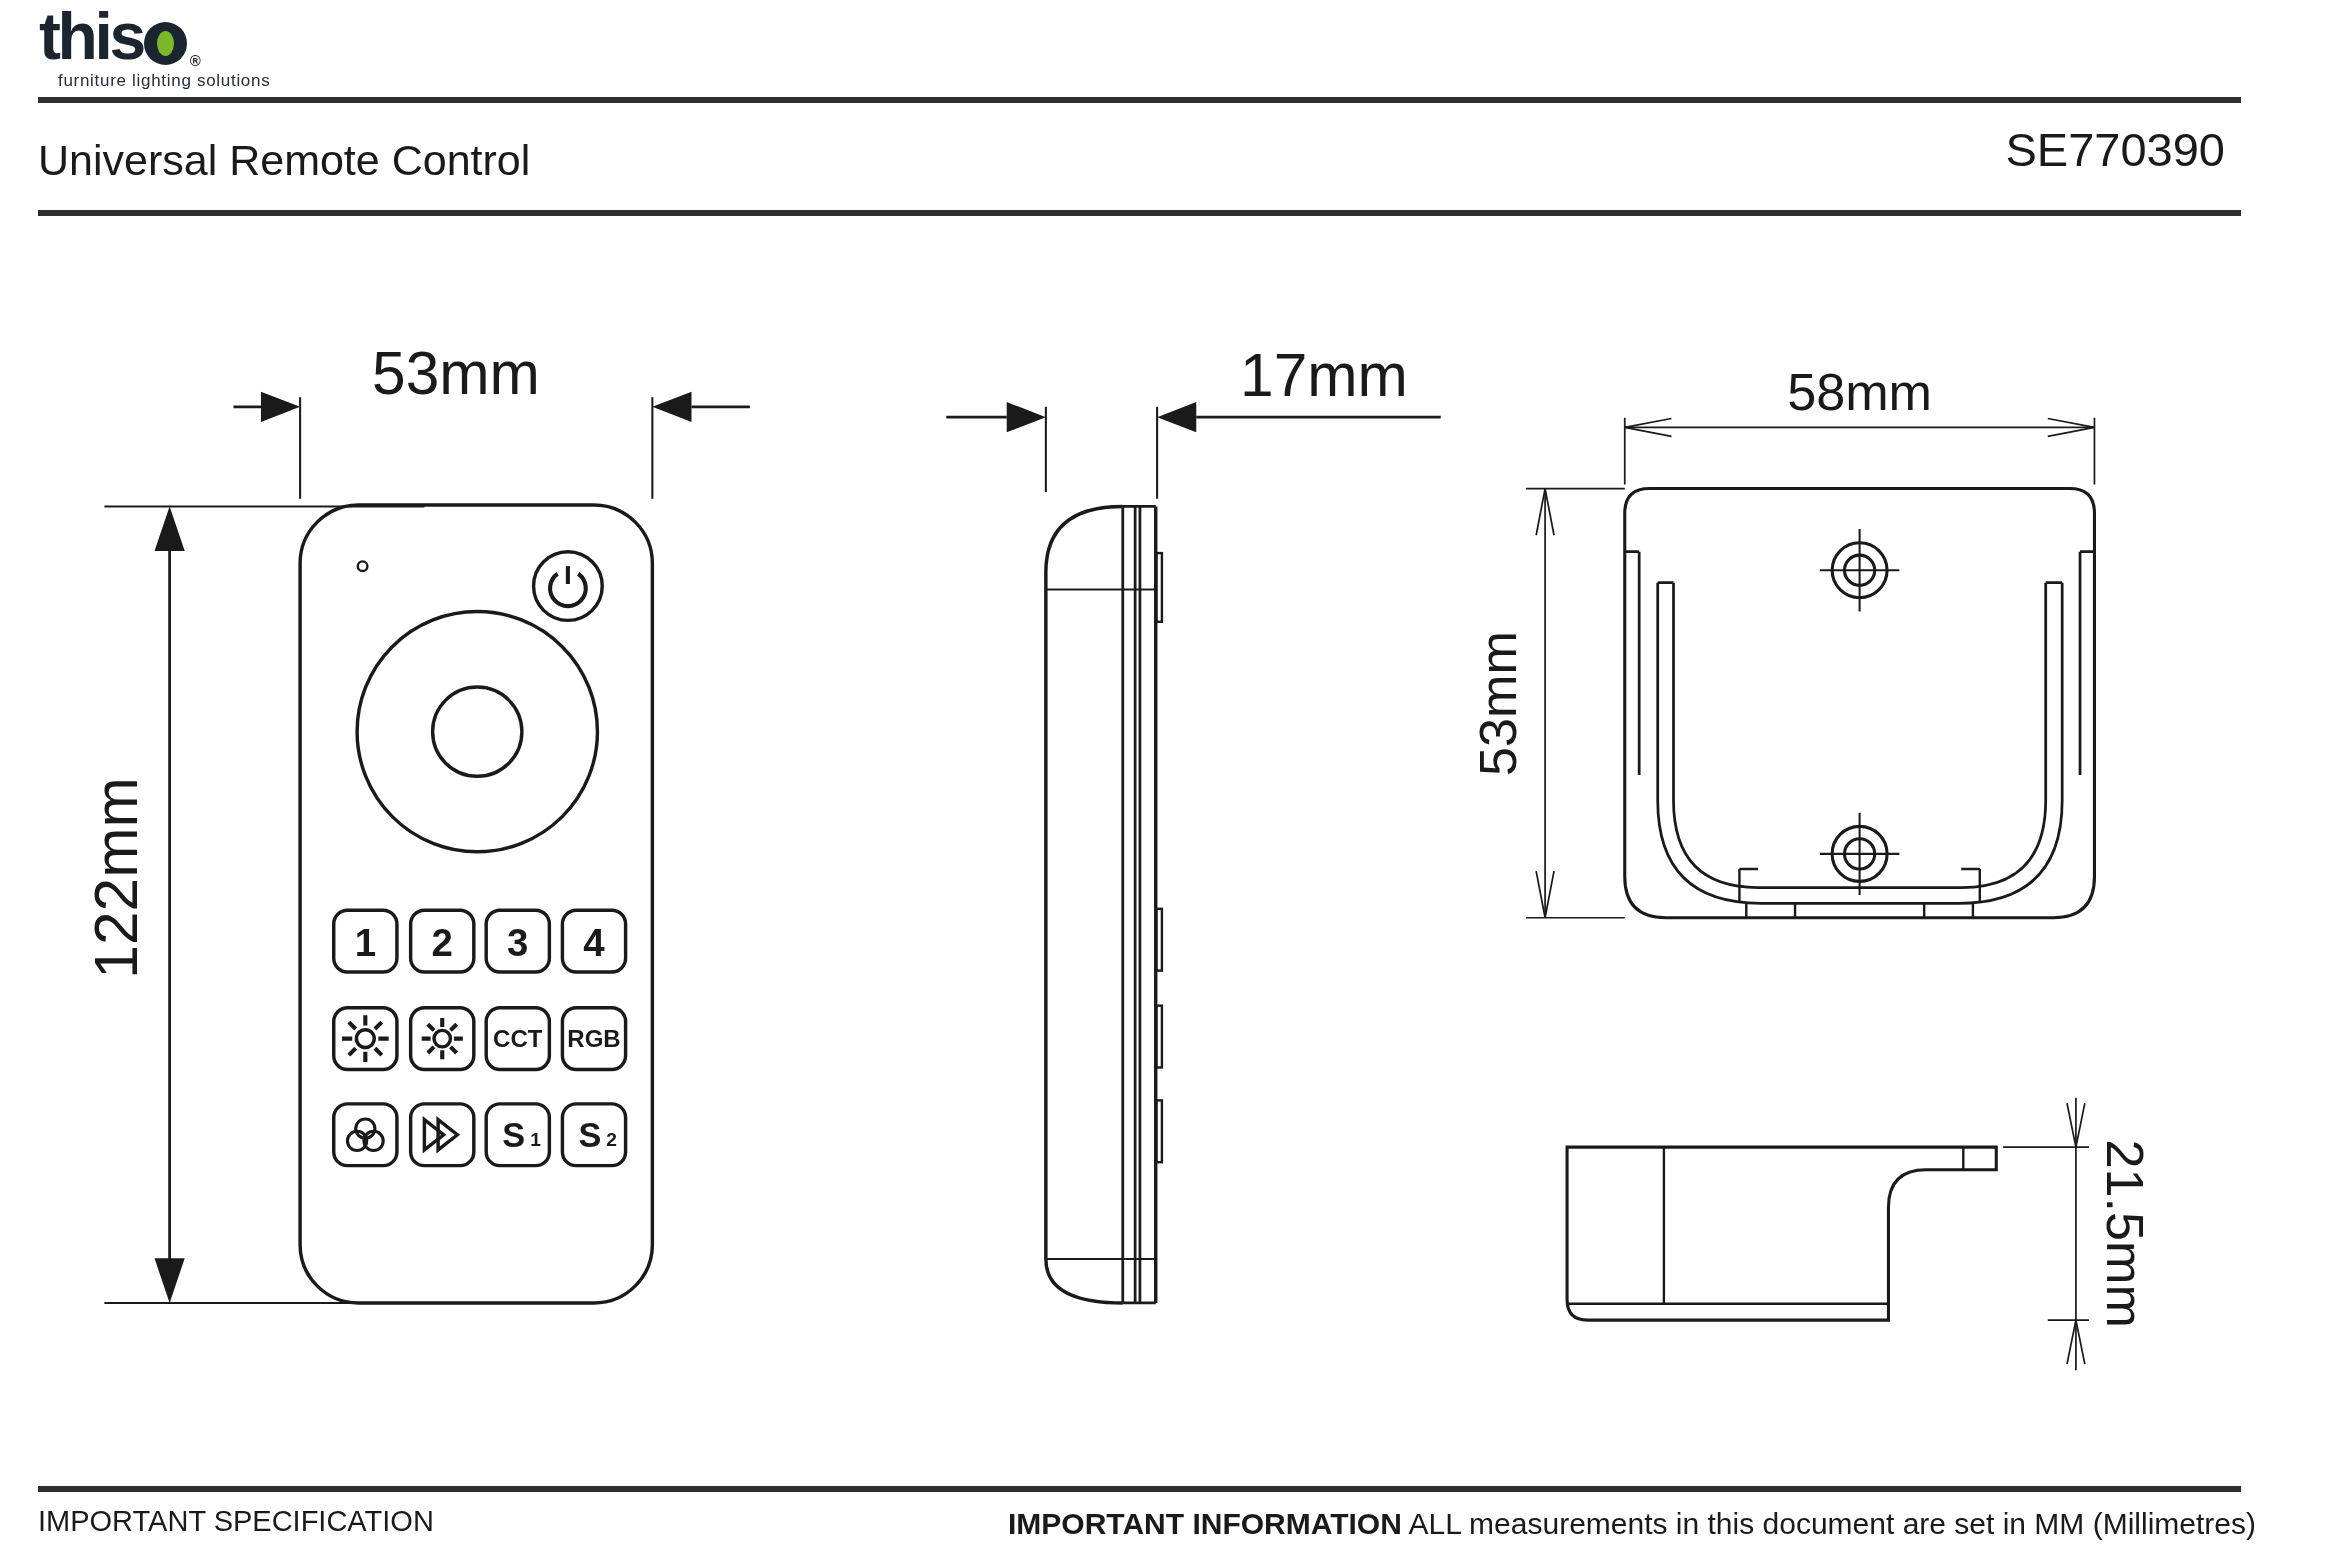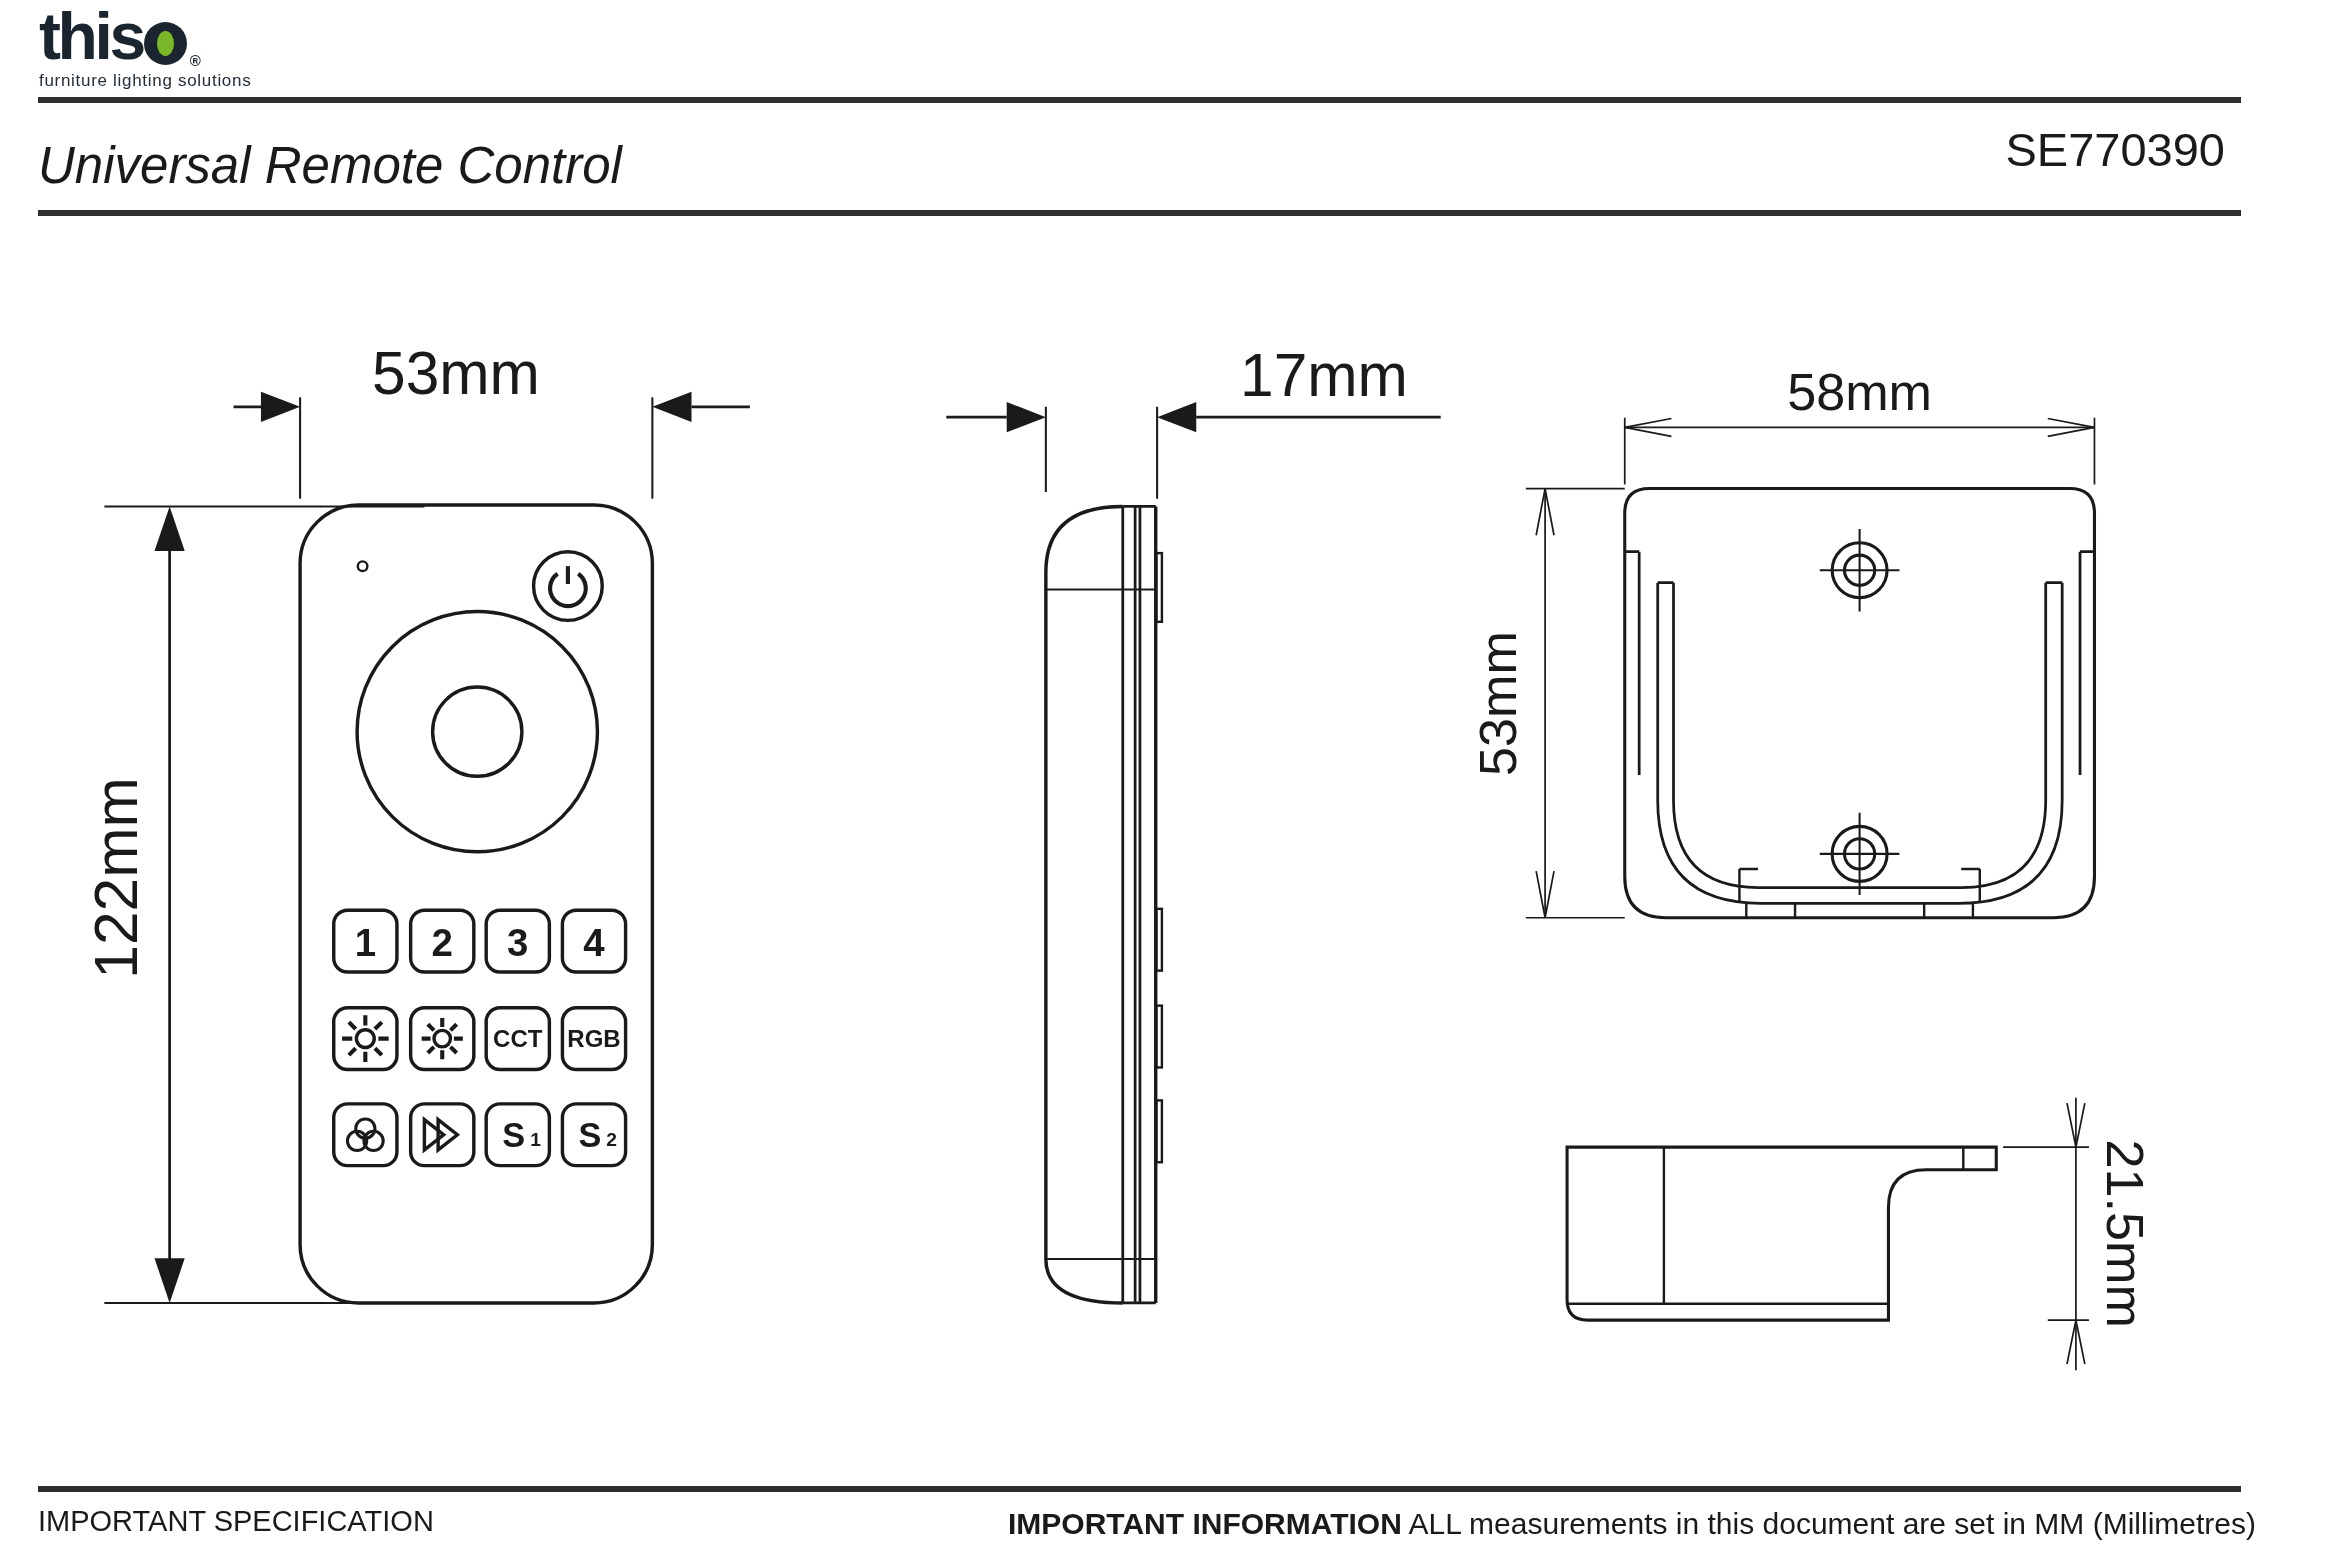--- a/index.html
+++ b/index.html
@@ -6,24 +6,24 @@
   body{width:2330px;height:1567px;position:relative;overflow:hidden;
        font-family:"Liberation Sans",sans-serif;color:#1a1a1a;}
   .abs{position:absolute;}
   
   .logo-row{left:39px;top:2.7px;height:69px;}
   .brand{font-weight:bold;font-size:66px;letter-spacing:-3.4px;color:#1b2530;line-height:1;}
   .brand-wrap{display:flex;align-items:flex-end;}
   .logo-o{width:43px;height:43px;background:#1b2530;border-radius:50%;position:relative;margin:0 0 4.1px 1.4px;}
   .logo-o .green{position:absolute;left:13px;top:9px;width:17px;height:25.4px;background:#7ab829;border-radius:50%;}
   .reg{font-size:15px;color:#1b2530;margin:4.1px 0 0 2.7px;font-weight:bold;}
-  .tagline{font-size:17px;letter-spacing:0.7px;color:#242f3b;margin-top:2.7px;}
+  .tagline{font-size:17px;letter-spacing:0.7px;color:#242f3b;margin-top:2.7px;margin-left:19px;}
   .rule{background:#2e2e2e;height:6.2px;left:38px;width:2203px;}
   .rule1{top:97px;} .rule2{top:210px;}
-  .title{left:38px;top:136px;font-size:51px;letter-spacing:0;font-style:italic;}
+  .title{left:38px;top:136px;font-size:43px;letter-spacing:0;}
   .code{top:122px;right:105px;font-size:47px;text-align:right;}
   
   .rule3{top:1486px;}
   .foot-left{left:38px;top:1505px;font-size:29px;}
   .foot-right{right:74px;top:1507px;font-size:30px;text-align:right;}
   .foot-right b{font-weight:bold;}
   
   svg{position:absolute;left:0;top:0;}
   svg text{font-family:"Liberation Sans",sans-serif;fill:#1a1a1a;}
   .dim-text{font-size:88px;}

